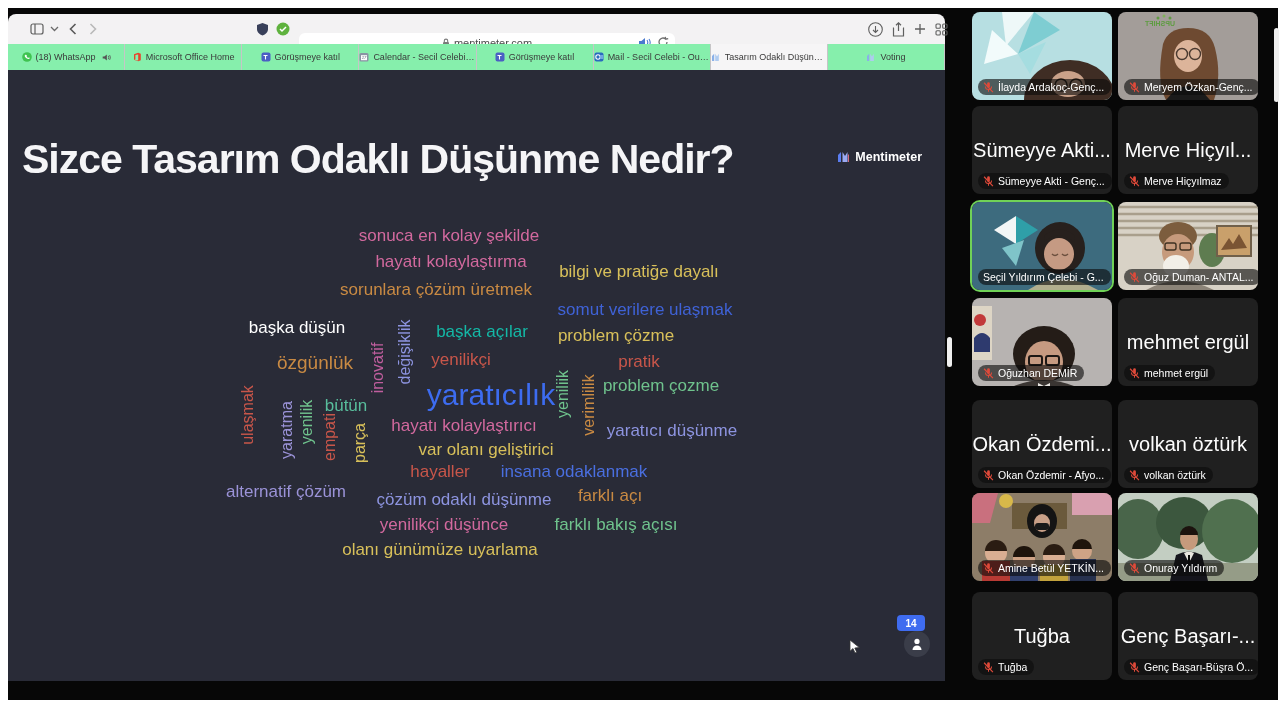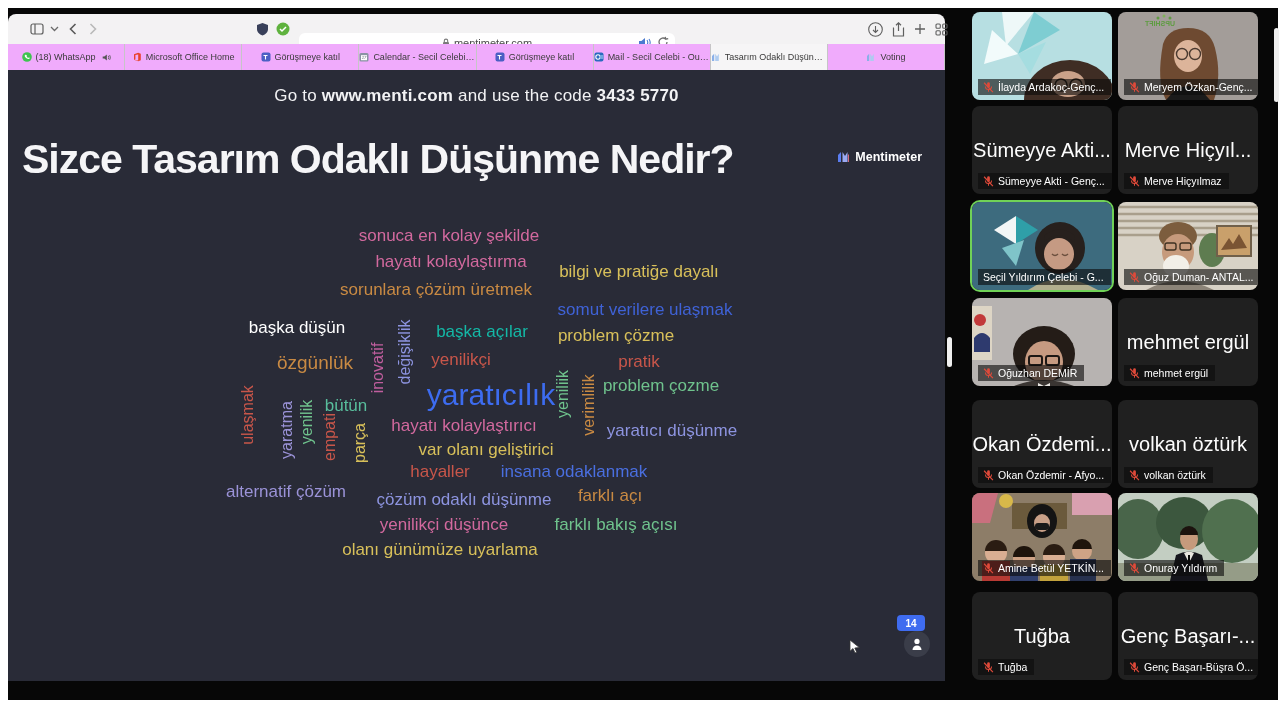--- a/index.html
+++ b/index.html
@@ -3,21 +3,21 @@
 <meta charset="utf-8">
 <style>
   html,body{margin:0;padding:0;background:#ffffff;width:1286px;height:708px;
     font-family:"Liberation Sans","DejaVu Sans",sans-serif;overflow:hidden;}
   .stage{position:absolute;left:8px;top:8px;width:1270px;height:692px;background:#070707;}
   
   .toolbar{position:absolute;left:8px;top:14px;width:937px;height:30px;background:#f3f2f3;
     border-radius:8px 8px 0 0;}
   .tabbar{position:absolute;left:8px;top:44px;width:937px;height:26px;background:#d9d8da;display:flex;}
   .tab{flex:1 1 0;display:flex;align-items:center;justify-content:center;gap:4px;
-    background:#f0abfc;border-right:1px solid #c6c5c7;font-size:9px;color:#3a3a3a;
+    background:#86efac;border-right:1px solid #c6c5c7;font-size:9px;color:#3a3a3a;
     white-space:nowrap;overflow:hidden;min-width:0;}
   .tab.active{background:#f6f5f6;}
   .tab span{overflow:hidden;text-overflow:ellipsis;}
   .tbi{position:absolute;top:0;height:30px;display:flex;align-items:center;justify-content:center;}
   .urlfield{position:absolute;left:291px;top:19px;width:376px;height:20px;background:#ffffff;
     border-radius:6px;display:flex;align-items:center;justify-content:center;font-size:11px;color:#4a4a4a;}
   .urlside{position:absolute;right:6px;top:3px;display:flex;gap:6px;align-items:center;}
   
   .page{position:absolute;left:8px;top:70px;width:937px;height:611px;background:#292b37;overflow:hidden;}
   .joinbar{position:absolute;left:0;top:16px;width:100%;text-align:center;color:#f2f2f4;
@@ -32,21 +32,21 @@
   .pcount{position:absolute;left:896px;top:561px;width:26px;height:26px;border-radius:50%;
     background:#3a3d49;display:flex;align-items:center;justify-content:center;}
   .pbadge{position:absolute;left:889px;top:545px;width:28px;height:16px;background:#3f6cf0;
     border-radius:4px;color:#fff;font-size:10px;font-weight:bold;display:flex;align-items:center;justify-content:center;}
   
   .tile{position:absolute;width:140px;height:88px;background:#202020;border-radius:8px;overflow:hidden;}
   .tile.activespk{box-shadow:0 0 0 2px #70d257;}
   .tile .bigname{position:absolute;inset:0;display:flex;align-items:center;justify-content:center;
     color:#fdfdfd;font-size:20px;padding:0 6px;white-space:nowrap;overflow:hidden;}
   .tile .pill{position:absolute;left:6px;bottom:5px;max-width:126px;display:flex;align-items:center;gap:4px;
-    background:rgba(12,12,12,.62);border-radius:0;padding:2px 7px 2px 5px;color:#fff;font-size:10.5px;
+    background:rgba(12,12,12,.62);border-radius:8px;padding:2px 7px 2px 5px;color:#fff;font-size:10.5px;
     white-space:nowrap;overflow:hidden;margin-top:7px;}
   .tile svg.scene{position:absolute;inset:0;width:100%;height:100%;}
   .sbar{position:absolute;background:#efefef;border-radius:3px;}
   .cursor{position:absolute;z-index:50;}
 </style>
 </head>
 <body>
 
 <div class="stage"></div>
 
@@ -205,23 +205,20 @@
         <svg width="10" height="10" viewBox="0 0 10 10">
           <polygon points="1,9 1,4 3.2,1.8 3.2,9" fill="#8ab0e8"></polygon>
           <polygon points="4.2,9 4.2,1.8 6,4.6 7.8,1.8 7.8,9" fill="#aecbf0"></polygon>
         </svg>
       </i>
       <span>Voting</span>
     </div>
   </div>
 
 <div class="page">
-  <div class="joinbar">
-    <span>Go to </span><b>www.menti.com</b><span> and use the code </span><b>3433 5770</b>
-  </div>
   <div class="slidetitle">Sizce Tasarım Odaklı Düşünme Nedir?</div>
   <div class="brand">
     <svg width="13" height="13" viewBox="0 0 13 13">
         <polygon points="1,12 1,5 4,2 4,12" fill="#5a7df0"></polygon>
         <polygon points="5.5,12 5.5,2 8,6 10.5,2 10.5,12" fill="#9aa9f2"></polygon>
         <polygon points="12,12 12,4 11,5 11,12" fill="#d96a7e"></polygon>
       </svg>
     <span>Mentimeter</span>
   </div>
   <div class="cloud" id="cloud">

